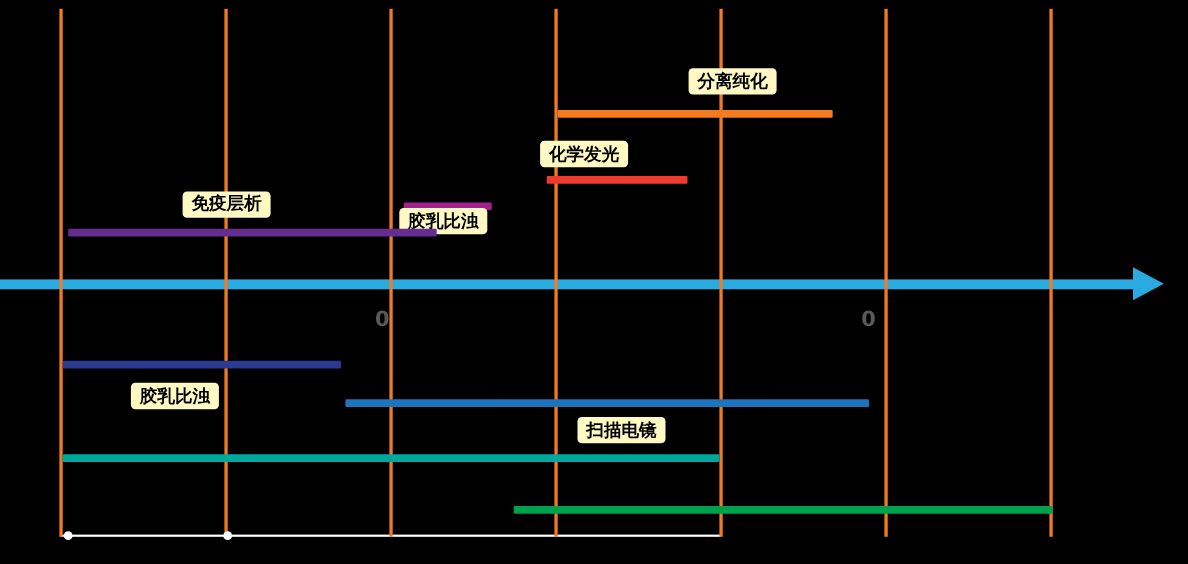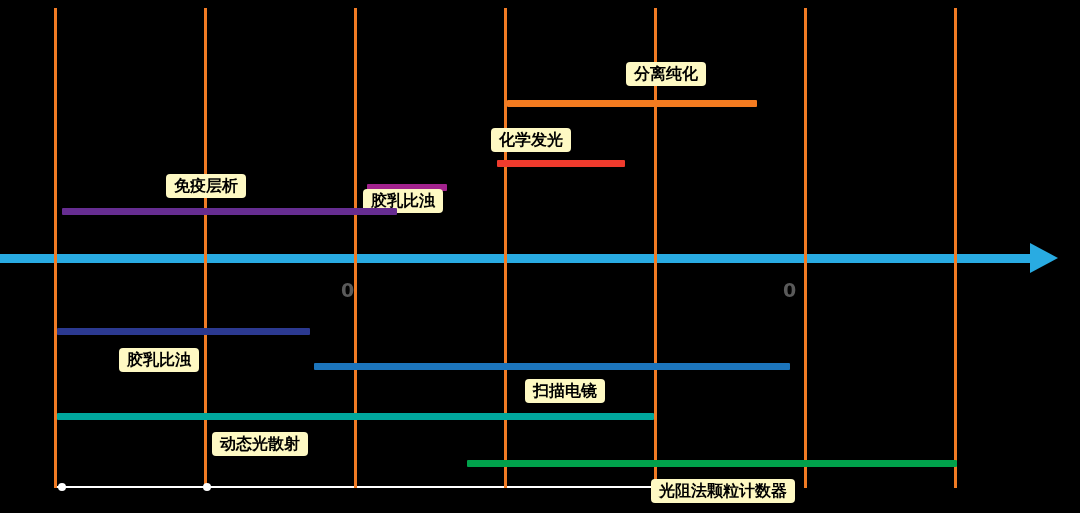--- a/index.html
+++ b/index.html
@@ -44,18 +44,16 @@
     <div class="series-label" style="left: 491px; top: 128px;">化学发光</div>
     <div class="range-bar" style="left: 367px; width: 80px; top: 184px; background: rgb(163, 35, 142);"></div>
     <div class="series-label" style="left: 363px; top: 153px; margin-top: 36px;">胶乳比浊</div>
     <div class="range-bar" style="left: 62px; width: 335px; top: 208px; background: rgb(102, 45, 145);"></div>
     <div class="series-label" style="left: 166px; top: 174px; font-family: Liberation Serif, serif;">免疫层析</div>
     <div class="range-bar" style="left: 57px; width: 253px; top: 328px; background: rgb(43, 57, 144);"></div>
     <div class="series-label" style="left: 119px; top: 348px;">胶乳比浊</div>
     <div class="range-bar" style="left: 314px; width: 476px; top: 363px; background: rgb(28, 117, 188);"></div>
     <div class="series-label" style="left: 525px; top: 379px;">扫描电镜</div>
     <div class="range-bar" style="left: 57px; width: 597px; top: 413px; background: rgb(0, 167, 157);"></div>
-    <div class="series-label" style="left: 212px; top: 432px;">动态光散射</div>
     <div class="range-bar" style="left: 467px; width: 490px; top: 460px; background: rgb(0, 161, 75);"></div>
-    <div class="series-label" style="left: 651px; top: 479px;">光阻法颗粒计数器</div>
     <div class="baseline-dot" style="left: 58px; top: 483px; background: rgb(255, 255, 255);"></div>
     <div class="baseline-dot" style="left: 203px; top: 483px; background: rgb(255, 255, 255);"></div>
   </div>
 
 </body></html>

